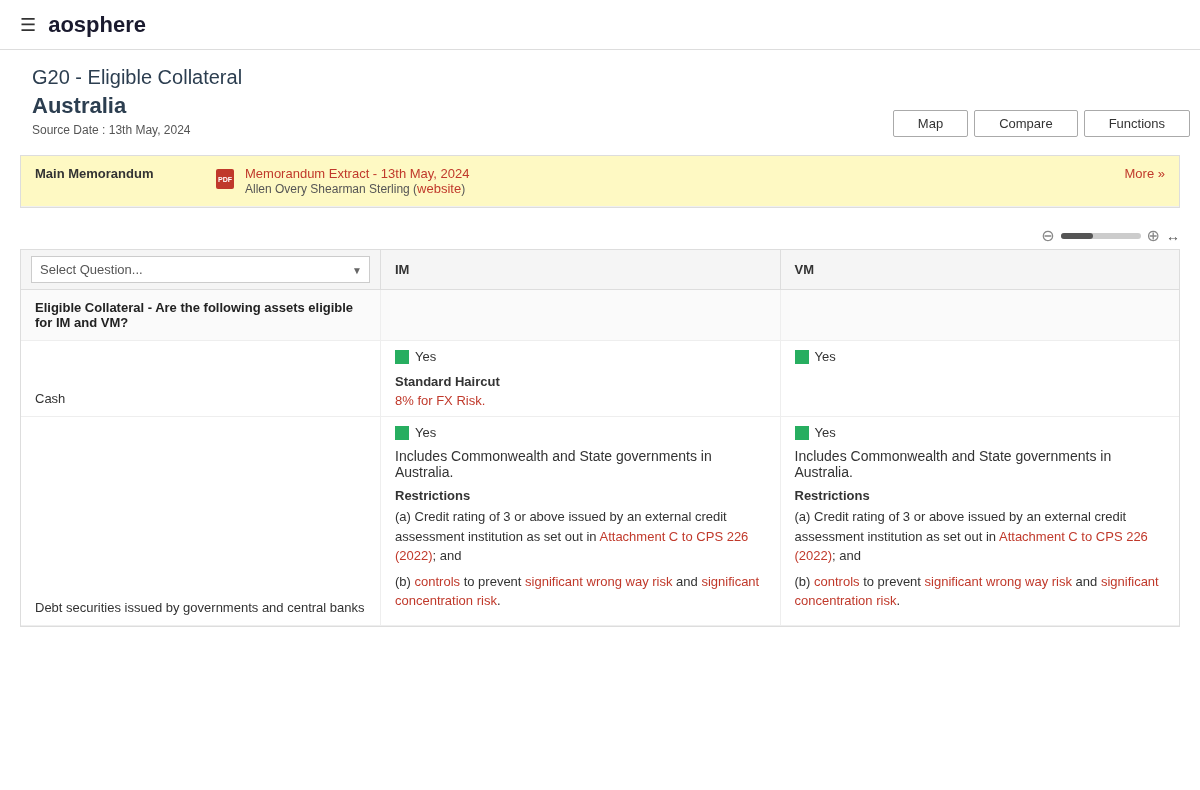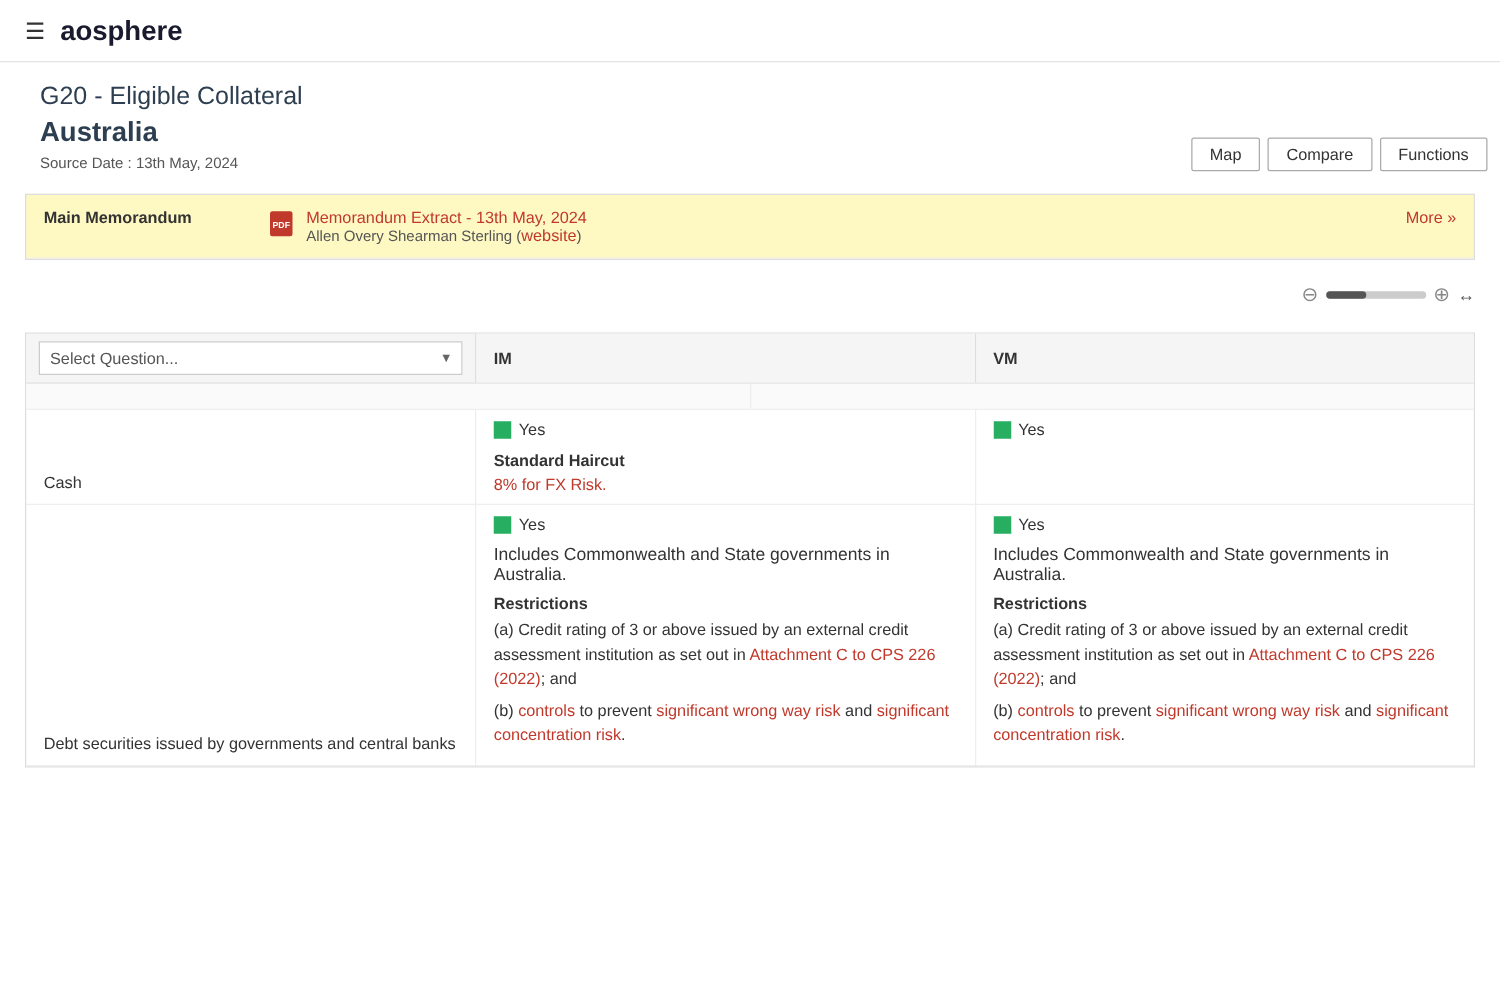--- a/index.html
+++ b/index.html
@@ -74,21 +74,21 @@
 
     
     .top-right-buttons {
       position: absolute;
       top: 60px;
       right: 10px;
       display: flex;
       gap: 6px;
     }
     .btn-outline {
-      padding: 5px 14px;
+      padding: 5px 24px;
       border: 1px solid #aaa;
       background: #fff;
       font-size: 13px;
       cursor: pointer;
       color: #333;
       border-radius: 2px;
     }
 
     
     .memo-section {
@@ -165,21 +165,21 @@
       border-radius: 3px;
     }
     .expand-icon {
       font-size: 14px;
       color: #555;
       cursor: pointer;
     }
 
     
     .content-area {
-      margin: 16px 20px;
+      margin: 0 20px;
       border: 1px solid #ddd;
     }
 
     
     .question-row {
       display: flex;
       align-items: stretch;
       background: #f5f5f5;
       border-bottom: 1px solid #ddd;
     }
@@ -394,20 +394,21 @@
           <option>Select Question...</option>
         </select>
         <span class="select-arrow">▼</span>
       </div>
     </div>
     <div class="col-im-header">IM</div>
     <div class="col-vm-header">VM</div>
   </div>
 
   <div class="section-heading-row">
+    <div class="section-heading-cell">Eligible Collateral - Are the following assets eligible for IM and VM?</div>
     <div class="section-heading-im"></div>
     <div class="section-heading-vm"></div>
   </div>
 
   <div class="asset-row">
     <div class="asset-label-cell">
       <span>Cash</span>
     </div>
     <div class="asset-im-cell">
       <div class="yes-badge">

